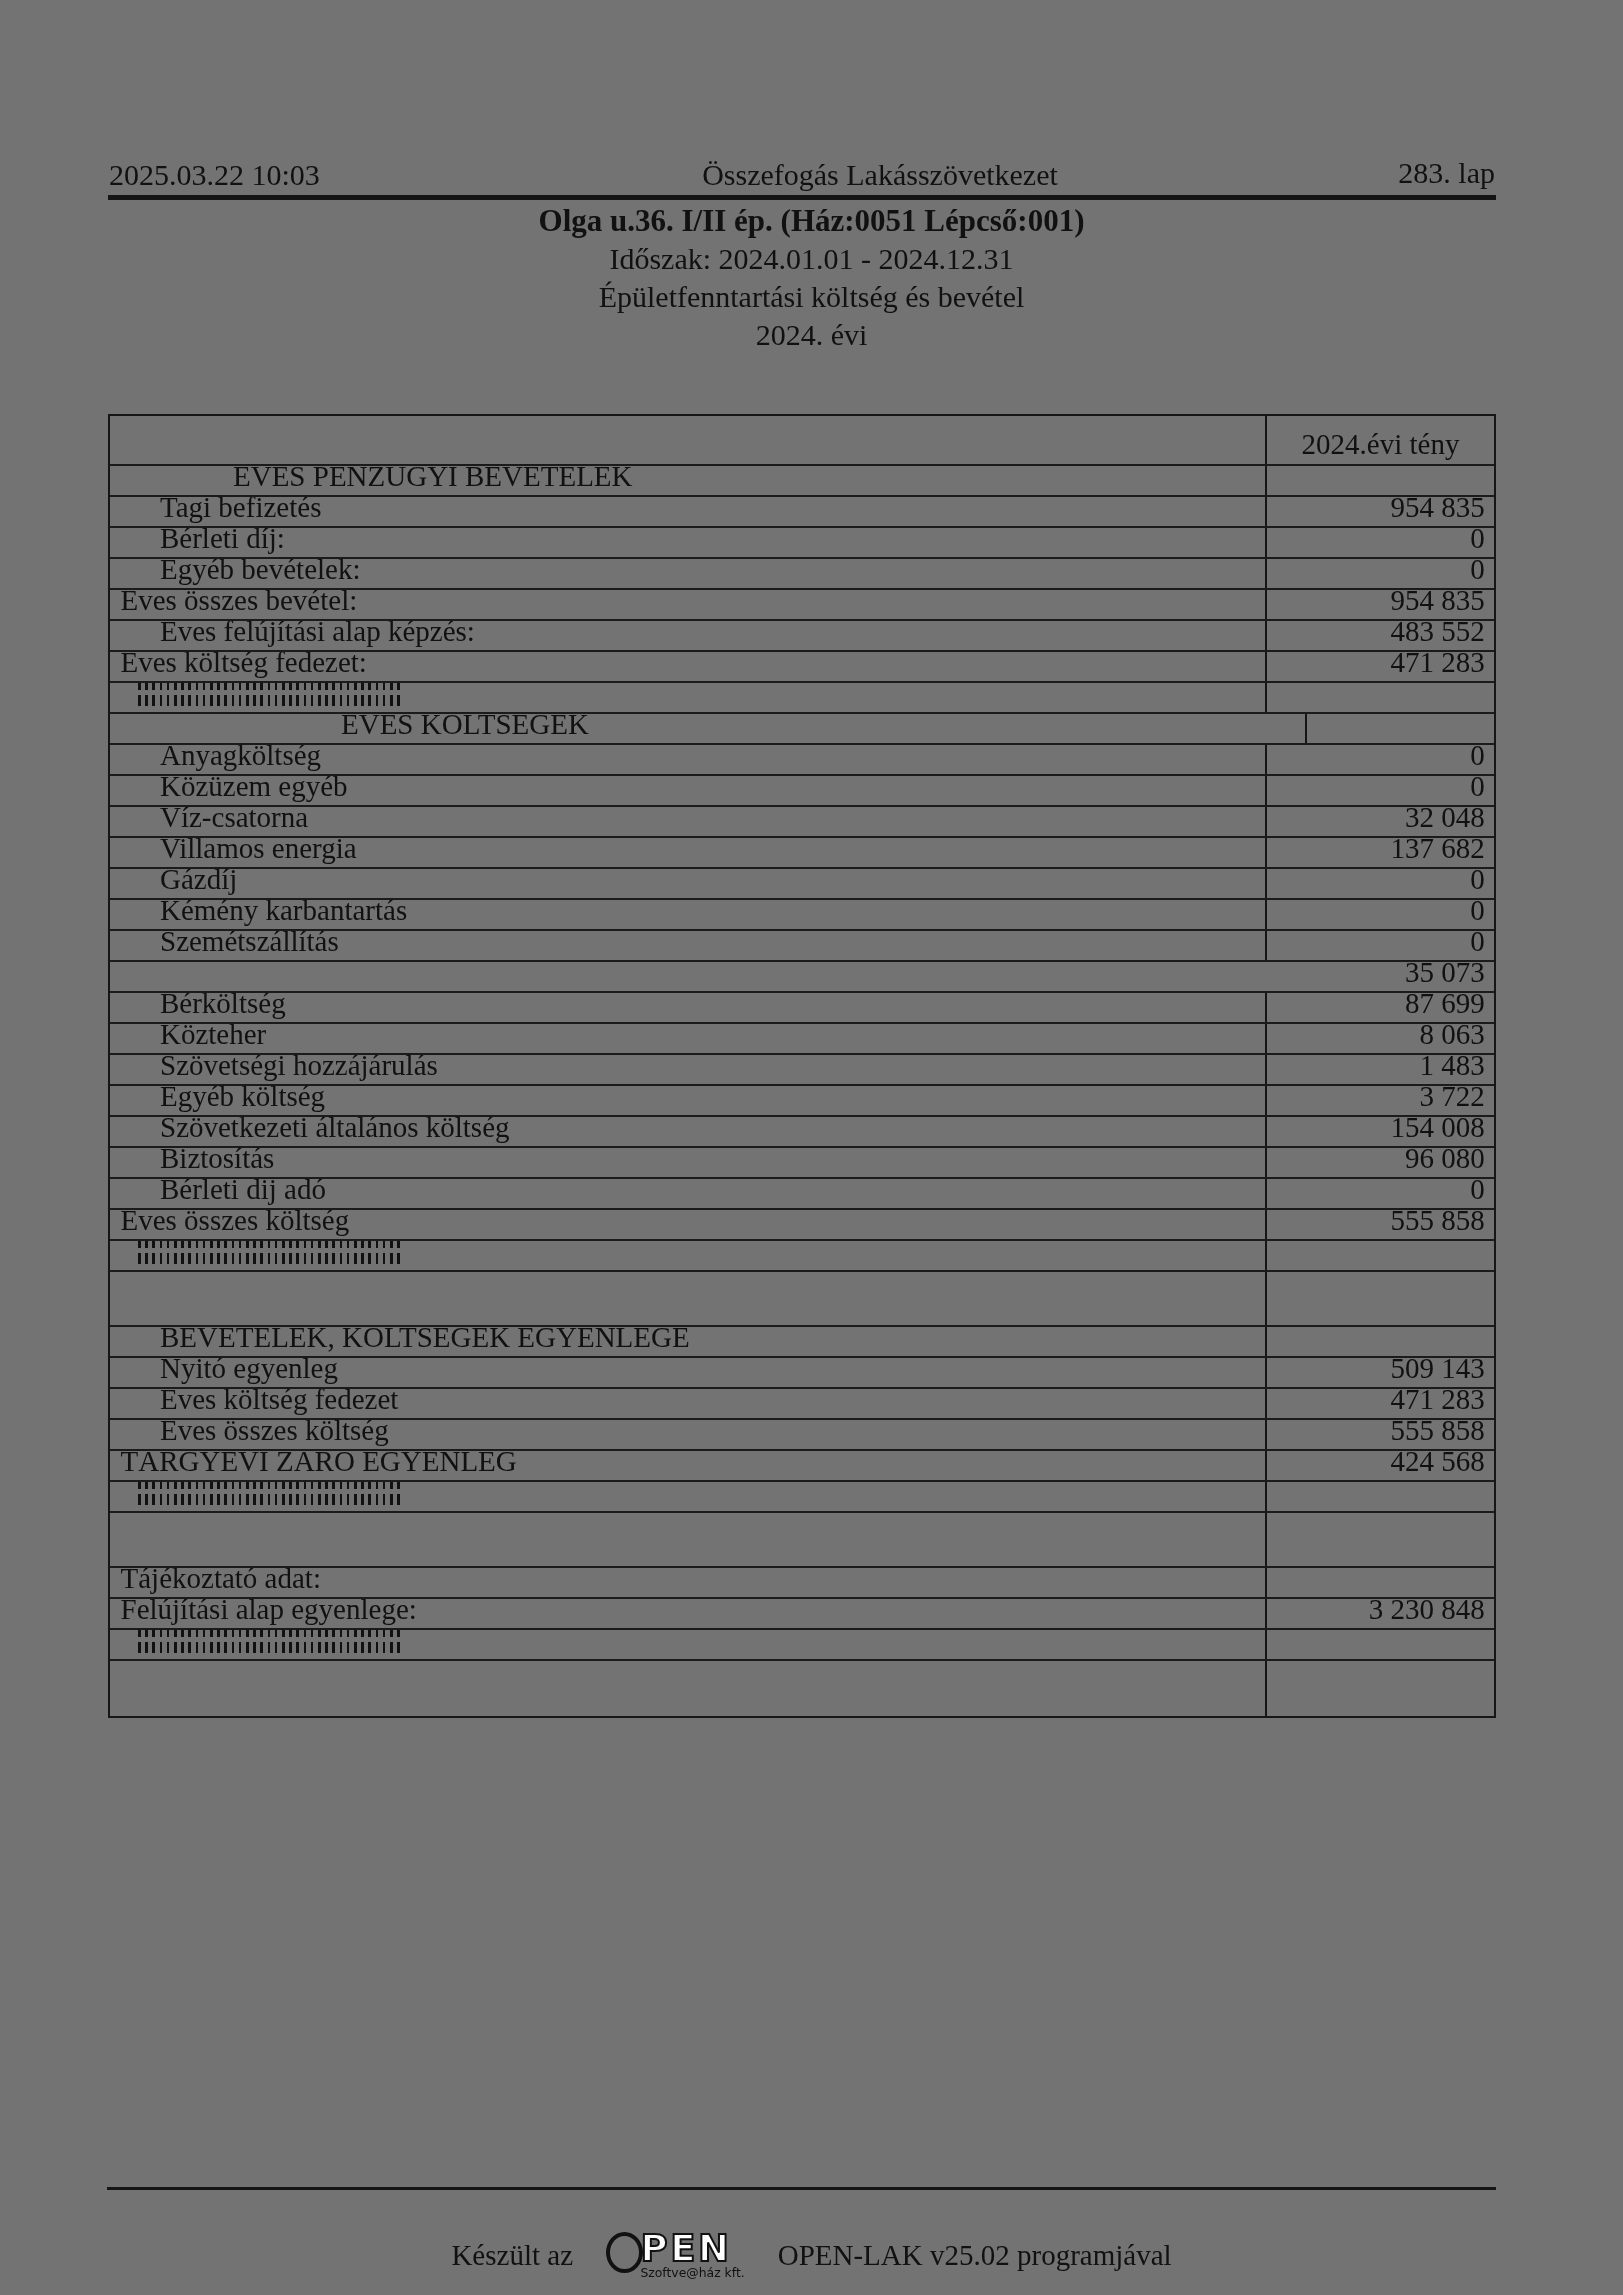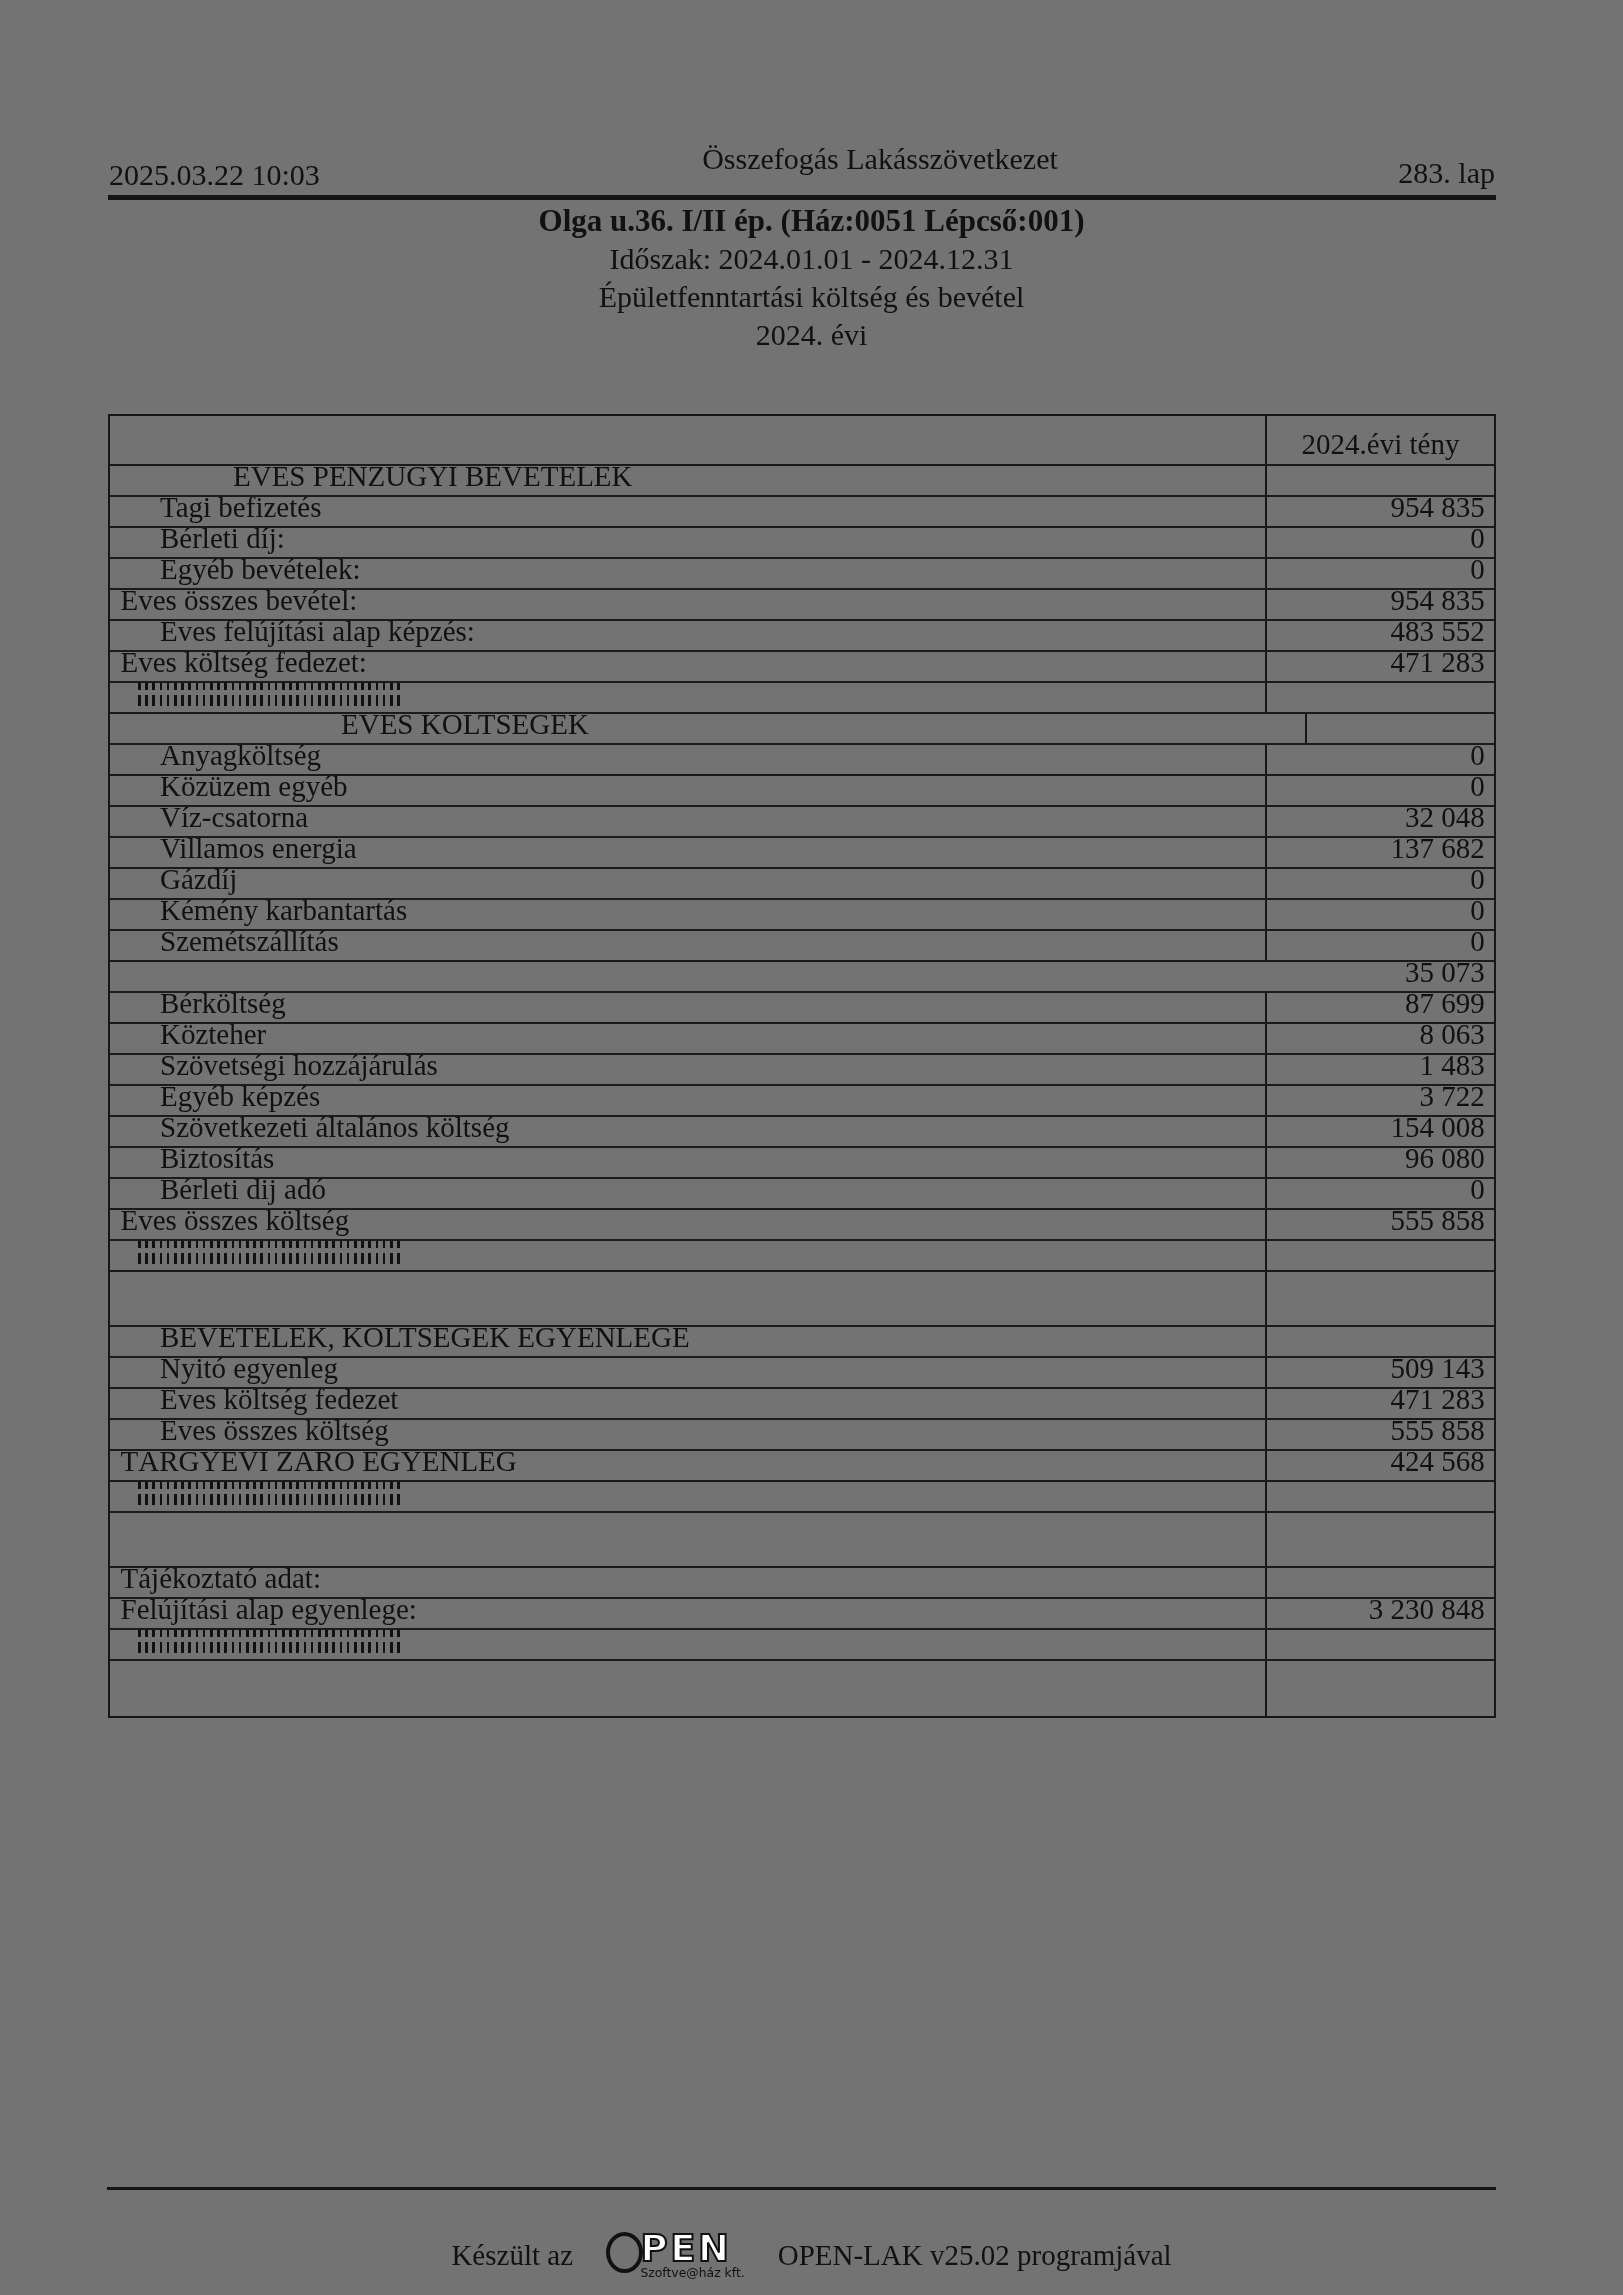--- a/index.html
+++ b/index.html
@@ -6,21 +6,21 @@
   .page{
     position:relative;
     width:1623px;height:2295px;
     background:#737373;
     font-family:"Liberation Serif", serif;
     color:#111;
     overflow:hidden;
   }
   
   .hdr-date{position:absolute;left:109px;top:158px;font-size:30px;}
-  .hdr-org{position:absolute;left:880px;top:142px;transform:translateX(-50%);font-size:30px;white-space:nowrap;}
+  .hdr-org{position:absolute;left:880px;top:158px;transform:translateX(-50%);font-size:30px;white-space:nowrap;}
   .hdr-page{position:absolute;right:128px;top:156px;font-size:30px;}
   .hdr-rule{position:absolute;left:108px;top:195px;width:1388px;height:4.6px;background:#151515;}
   
   .titleblock{position:absolute;left:0;top:202px;width:100%;text-align:center;font-size:30px;line-height:38px;}
   .titleblock .bold{font-weight:bold;font-size:31px;}
   
   .acct-table{
     position:absolute;left:108px;top:414px;width:1388px;
     border:2px solid #161616;border-top-width:2.6px;
     box-sizing:border-box;
@@ -172,21 +172,21 @@
         </div>
         <div class="row">
           <div class="cell-label ind-1">Közteher</div>
           <div class="cell-value">8 063</div>
         </div>
         <div class="row">
           <div class="cell-label ind-1">Szövetségi hozzájárulás</div>
           <div class="cell-value">1 483</div>
         </div>
         <div class="row">
-          <div class="cell-label ind-1">Egyéb képzés</div>
+          <div class="cell-label ind-1">Egyéb költség</div>
           <div class="cell-value">3 722</div>
         </div>
         <div class="row">
           <div class="cell-label ind-1">Szövetkezeti általános költség</div>
           <div class="cell-value">154 008</div>
         </div>
         <div class="row">
           <div class="cell-label ind-1">Biztosítás</div>
           <div class="cell-value">96 080</div>
         </div>

